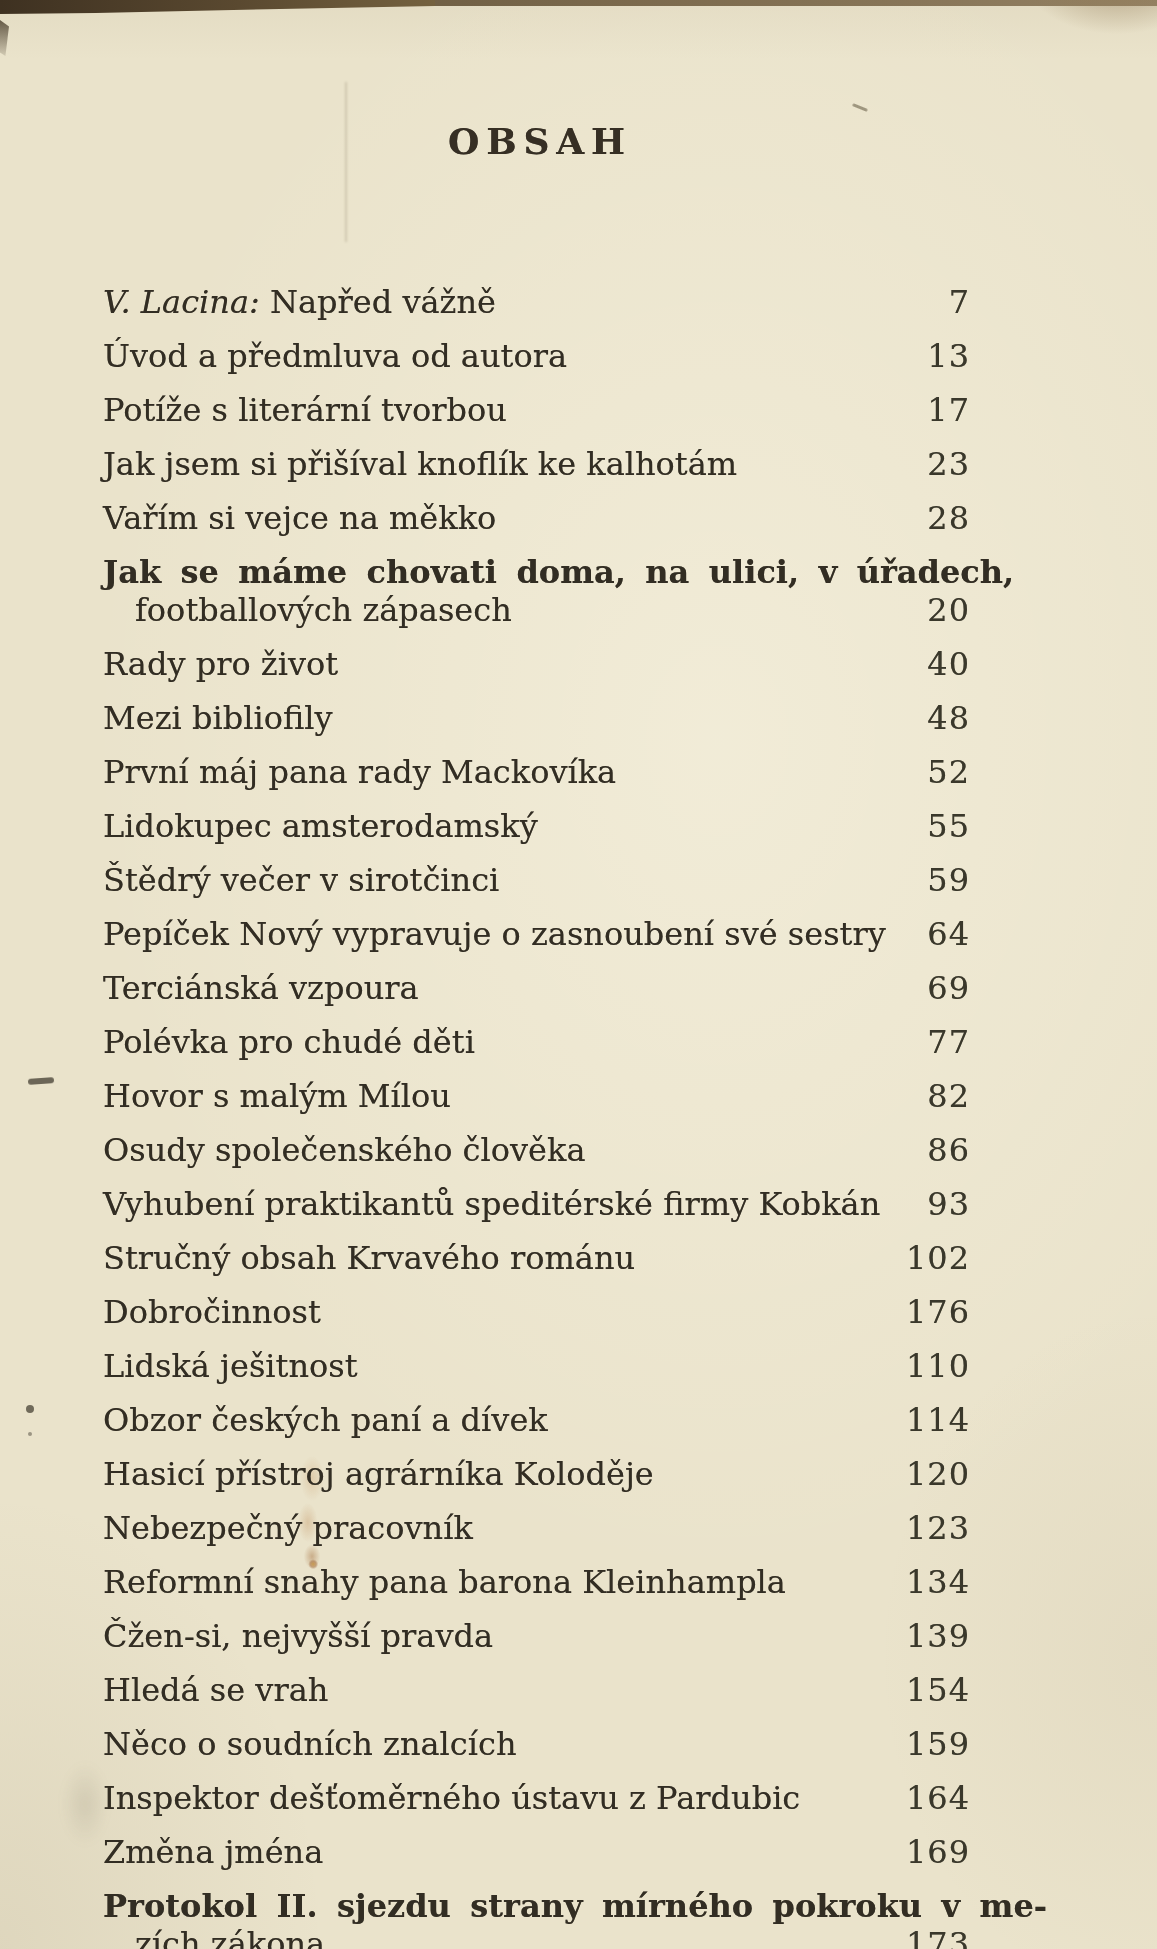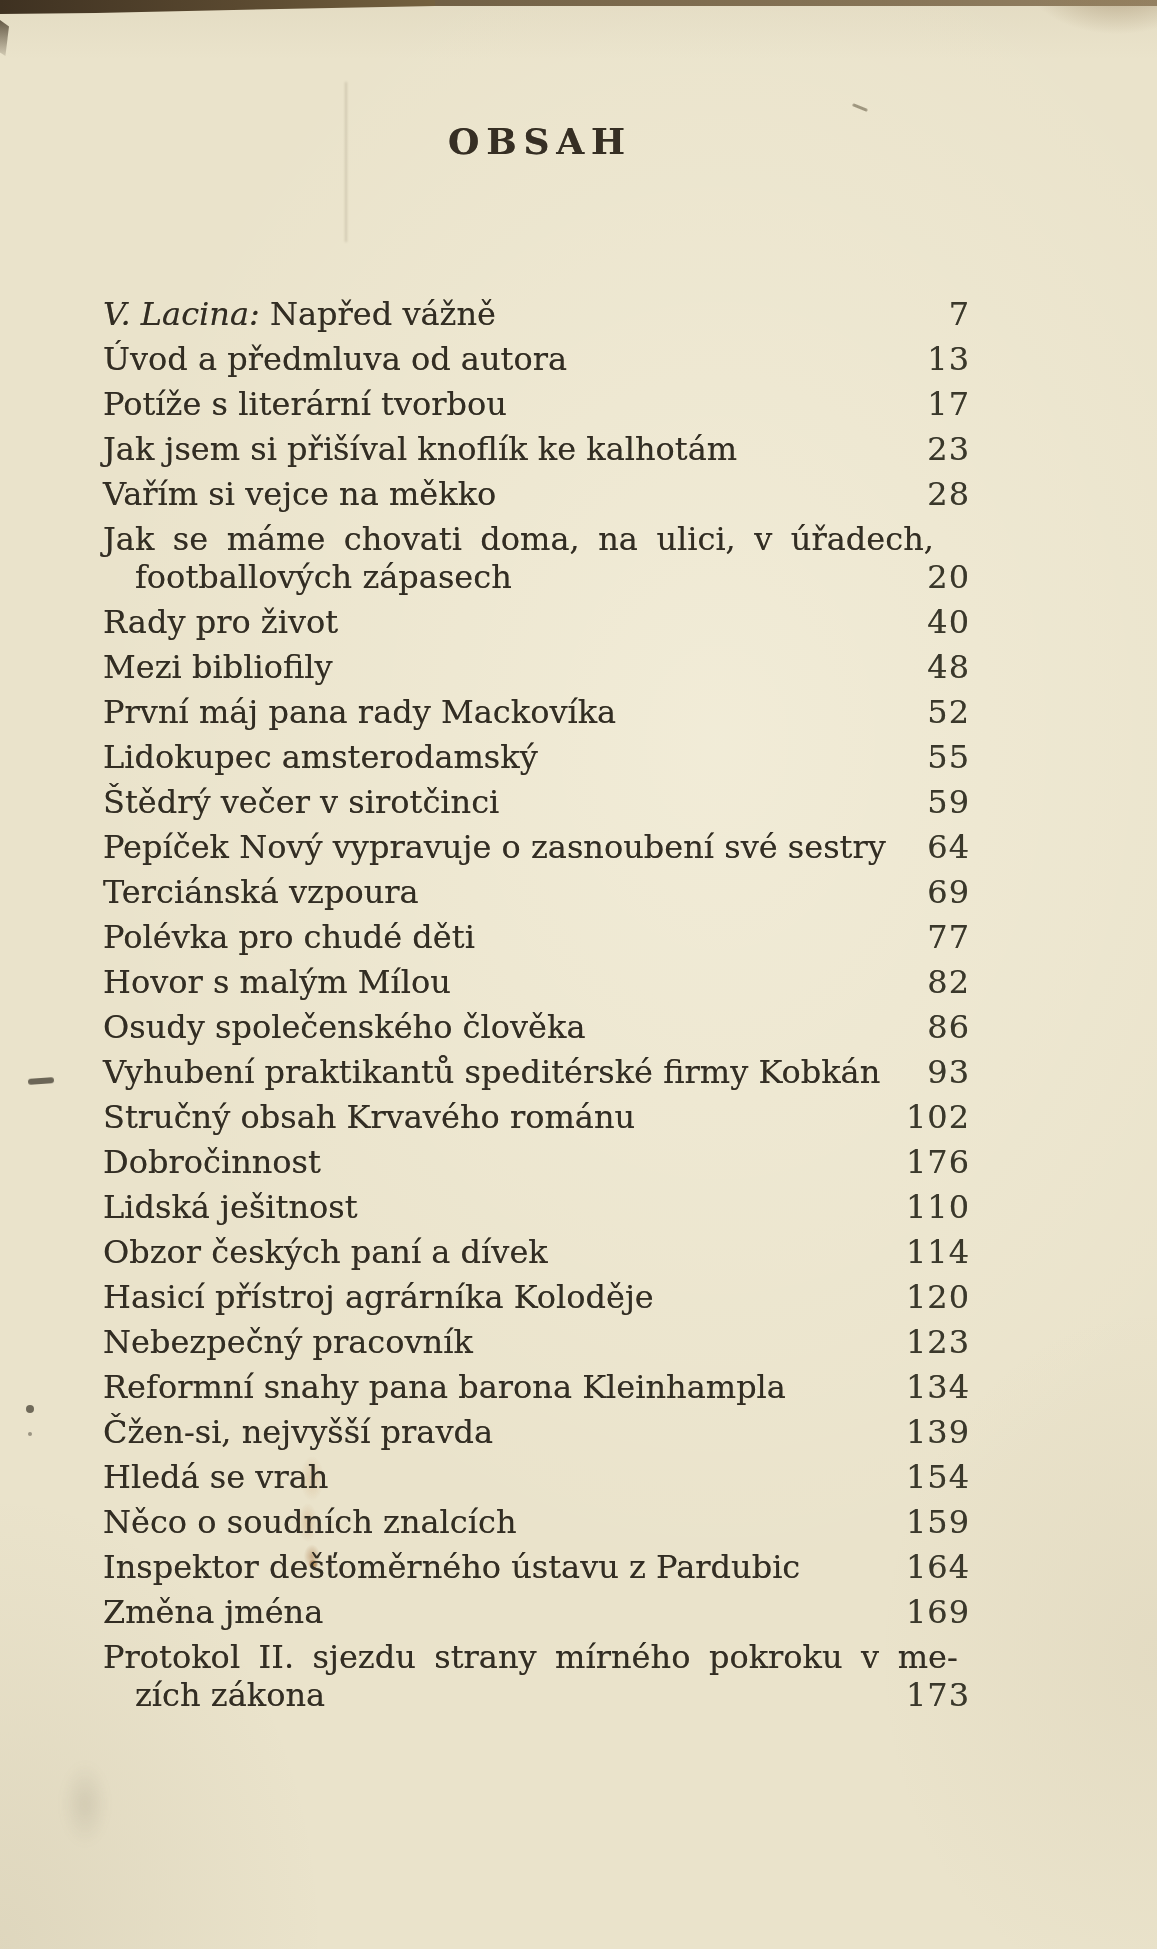--- a/index.html
+++ b/index.html
@@ -94,28 +94,28 @@
     color: #362f24;
     text-shadow: 0 0 0.5px rgba(54,47,36,0.6);
   }
 
   
   .toc {
     position: absolute; left: 103px; top: 283px; width: 867px;
     font-size: 32px;
     text-shadow: 0 0 0.5px rgba(50,45,35,0.55);
   }
-  .toc-entry { margin-top: 7px; }
-  .toc-entry:first-child { margin-top: 12px; }
+  .toc-entry { margin-top: 16px; }
+  .toc-entry:first-child { margin-top: 0; }
   .toc-line {
     display: flex; justify-content: space-between; align-items: baseline;
     height: 38px; line-height: 38px; white-space: nowrap;
   }
   .toc-line.cont { padding-left: 32px; }
-  .toc-line.spread .toc-title { word-spacing: 0.26em; }
+  .toc-line.spread .toc-title { word-spacing: 0.26em; font-weight: bold; }
   .toc-title { flex: 0 1 auto; }
   .toc-title i { font-style: italic; }
   .toc-page {
     flex: 0 0 auto; margin-left: 14px;
     color: #3a382b; letter-spacing: 0.03em;
   }
 </style>
 </head>
 <body>
 

